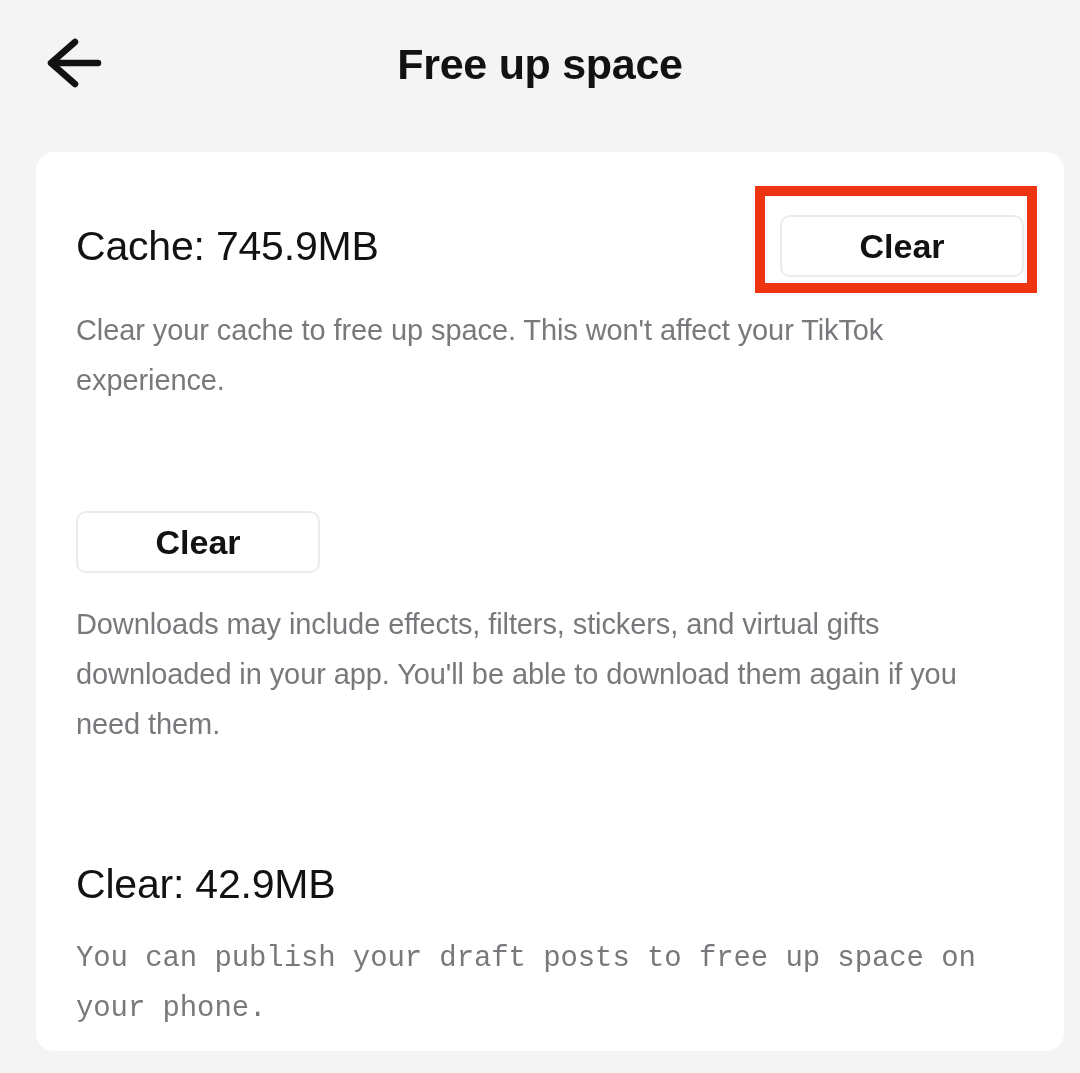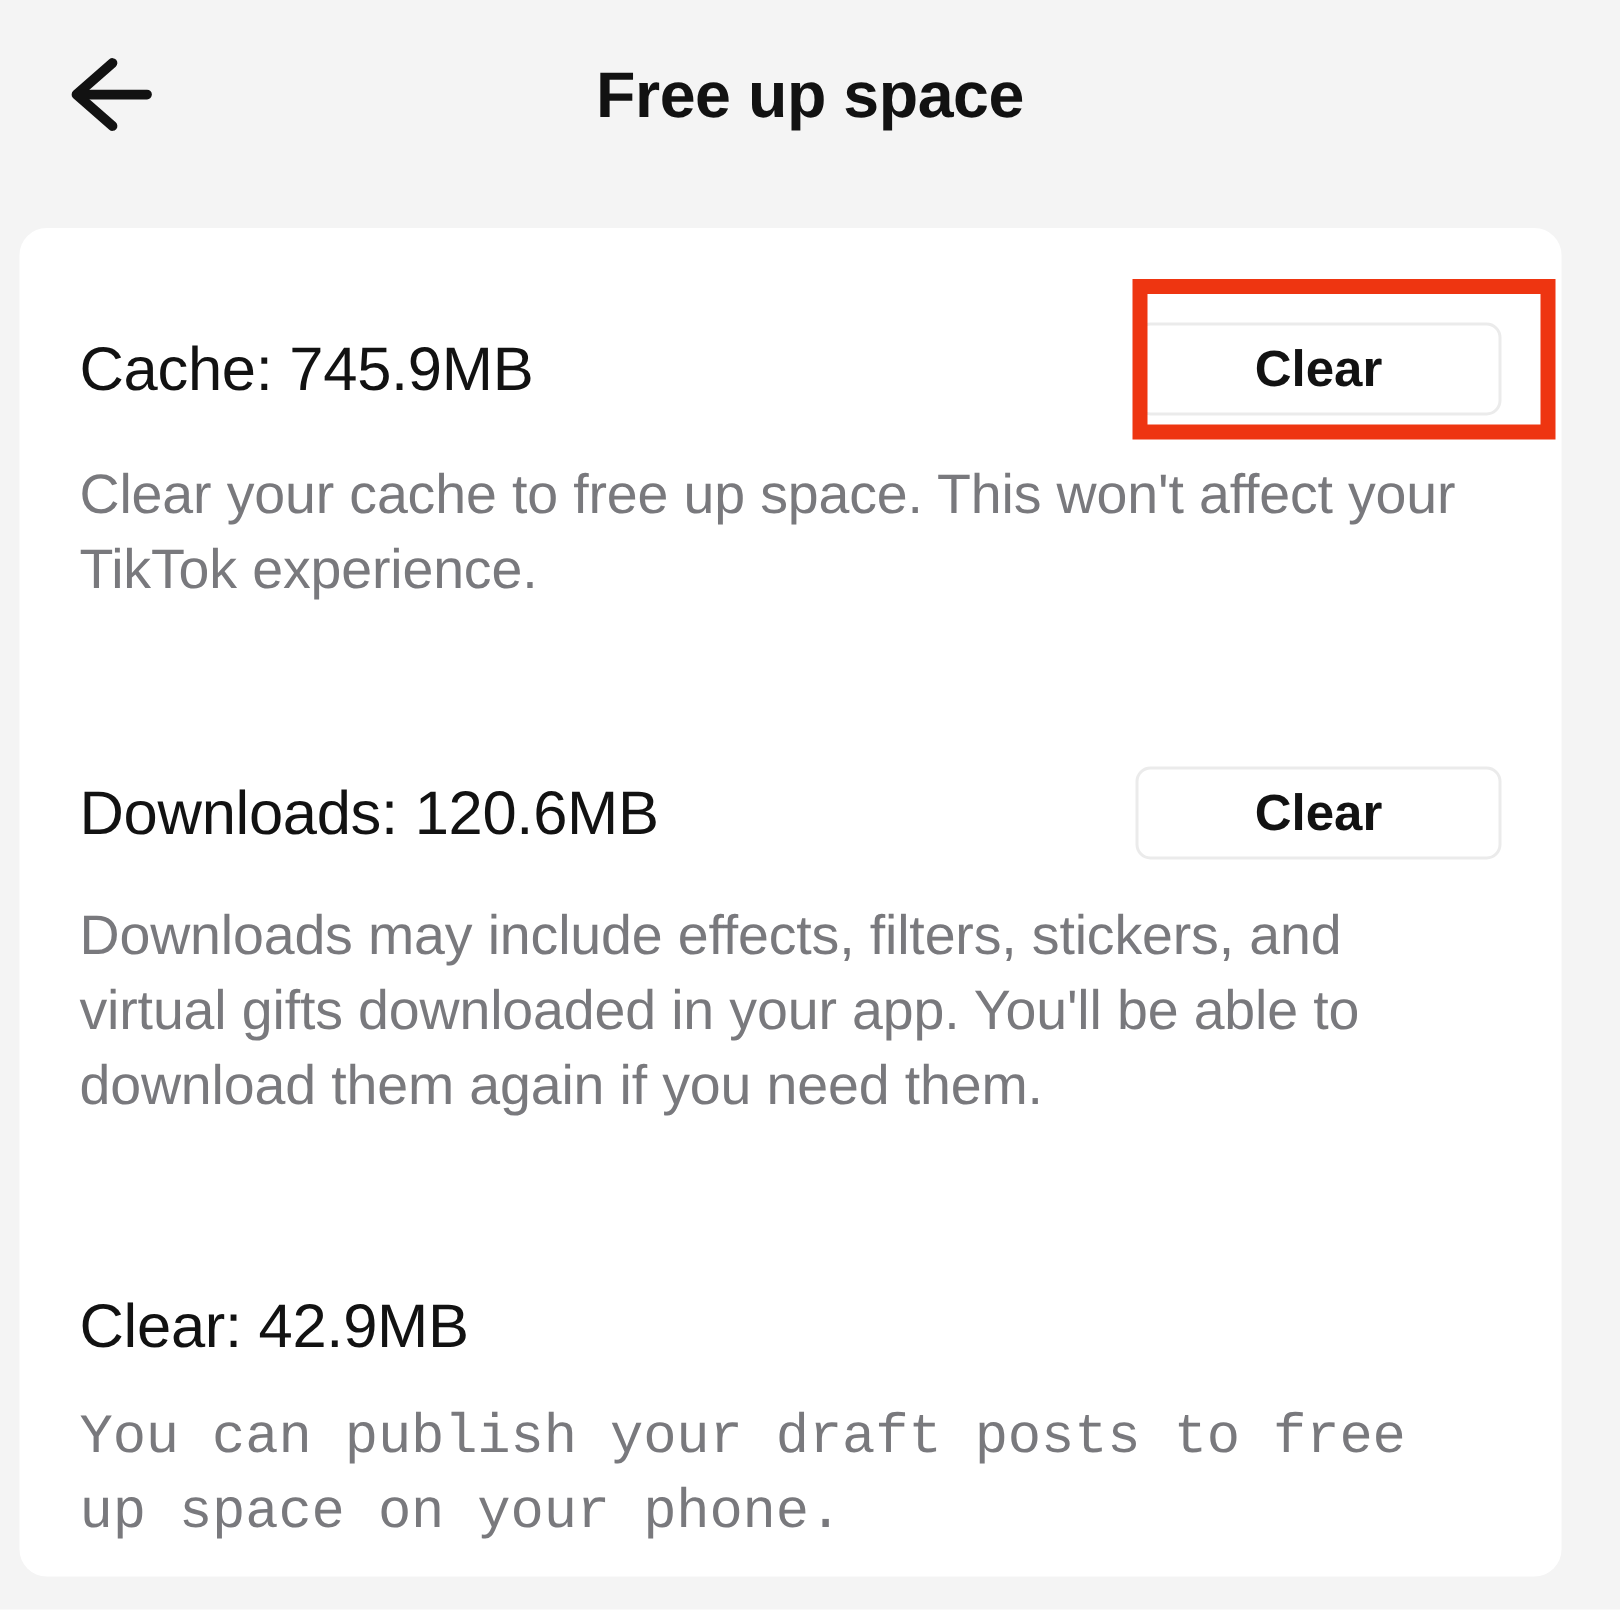--- a/index.html
+++ b/index.html
@@ -47,21 +47,21 @@
     text-align: center;
     font-size: 43px;
     font-weight: bold;
     color: #121212;
     letter-spacing: -0.3px;
   }
 
   
   .card {
     position: absolute;
-    left: 13px;
+    left: 36px;
     top: 152px;
     width: 1028px;
     height: 899px;
     background: #ffffff;
     border-radius: 18px;
     box-sizing: border-box;
     padding: 0 40px;
   }
 
   .section {
@@ -91,21 +91,21 @@
     color: #121212;
     cursor: pointer;
     display: flex;
     align-items: center;
     justify-content: center;
     box-sizing: border-box;
     padding: 0;
     flex: none;
   }
   .section-desc {
-    font-size: 37px;
+    font-size: 29px;
     line-height: 50px;
     color: #79797d;
     letter-spacing: -0.1px;
     max-width: 930px;
   }
 
   
   #sec-cache { padding-top: 63px; }
   #sec-cache .section-desc { margin-top: 28px; }
 
@@ -150,21 +150,20 @@
   <div class="section" id="sec-cache">
     <div class="section-row">
       <div class="section-title">Cache: 745.9MB</div>
       <button class="action-btn">Clear</button>
     </div>
     <div class="section-desc">Clear your cache to free up space. This won't affect your TikTok experience.</div>
   </div>
 
   <div class="section" id="sec-downloads">
     <div class="section-row">
-      <div class="section-title">Downloads: 120.6MB</div>
       <button class="action-btn">Clear</button>
     </div>
     <div class="section-desc">Downloads may include effects, filters, stickers, and virtual gifts downloaded in your app. You'll be able to download them again if you need them.</div>
   </div>
 
   <div class="section" id="sec-drafts">
     <div class="section-row">
       <div class="section-title">Clear: 42.9MB</div>
     </div>
     <div class="section-desc">You can publish your draft posts to free up space on your phone.</div>

